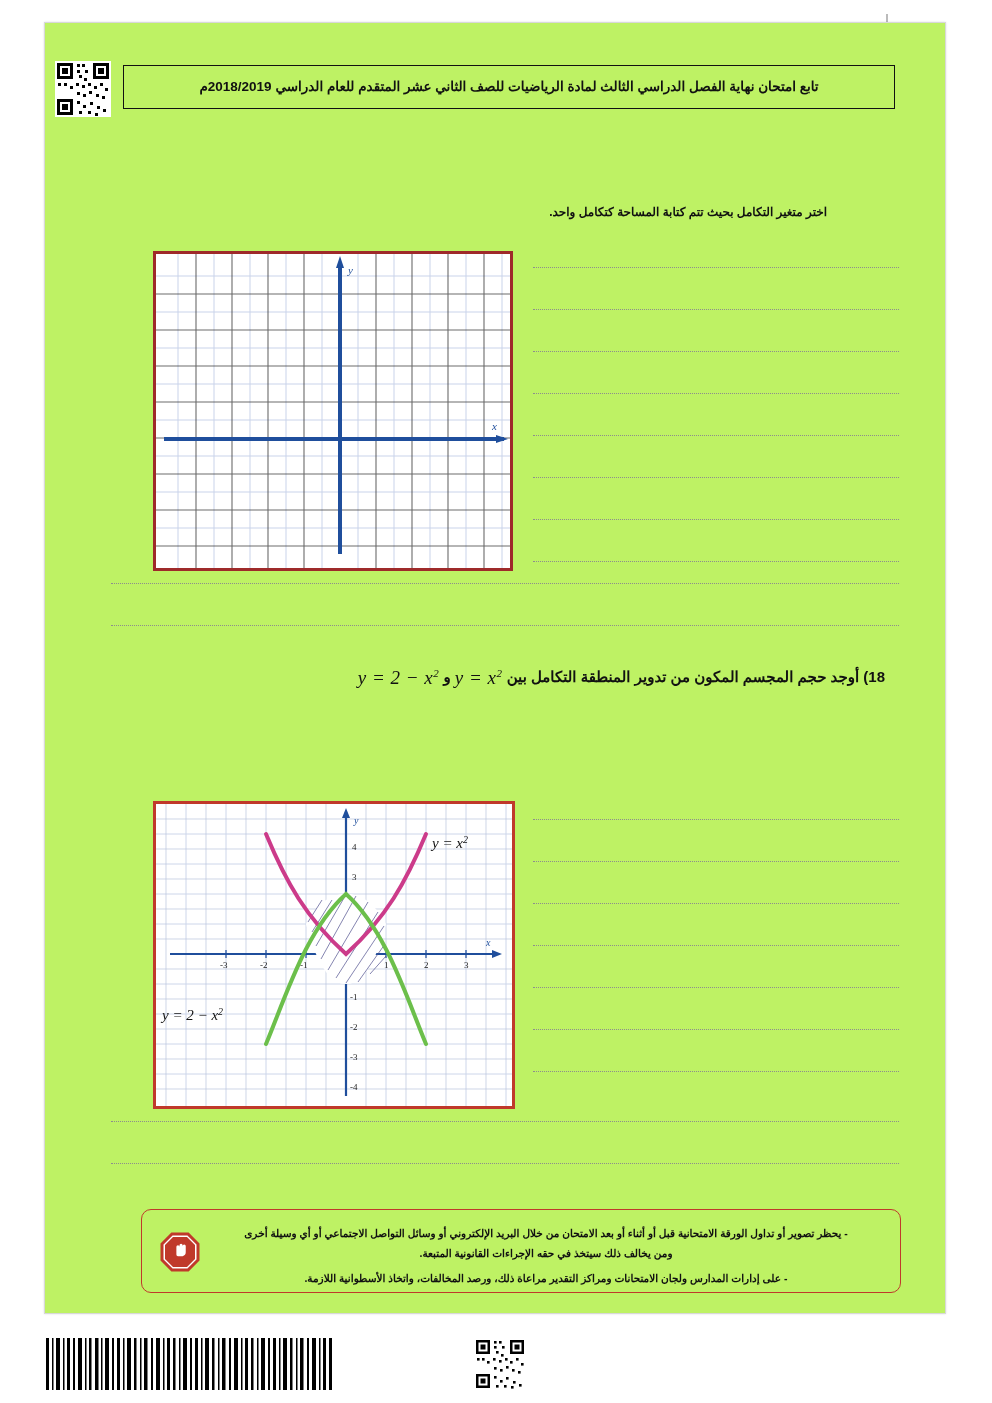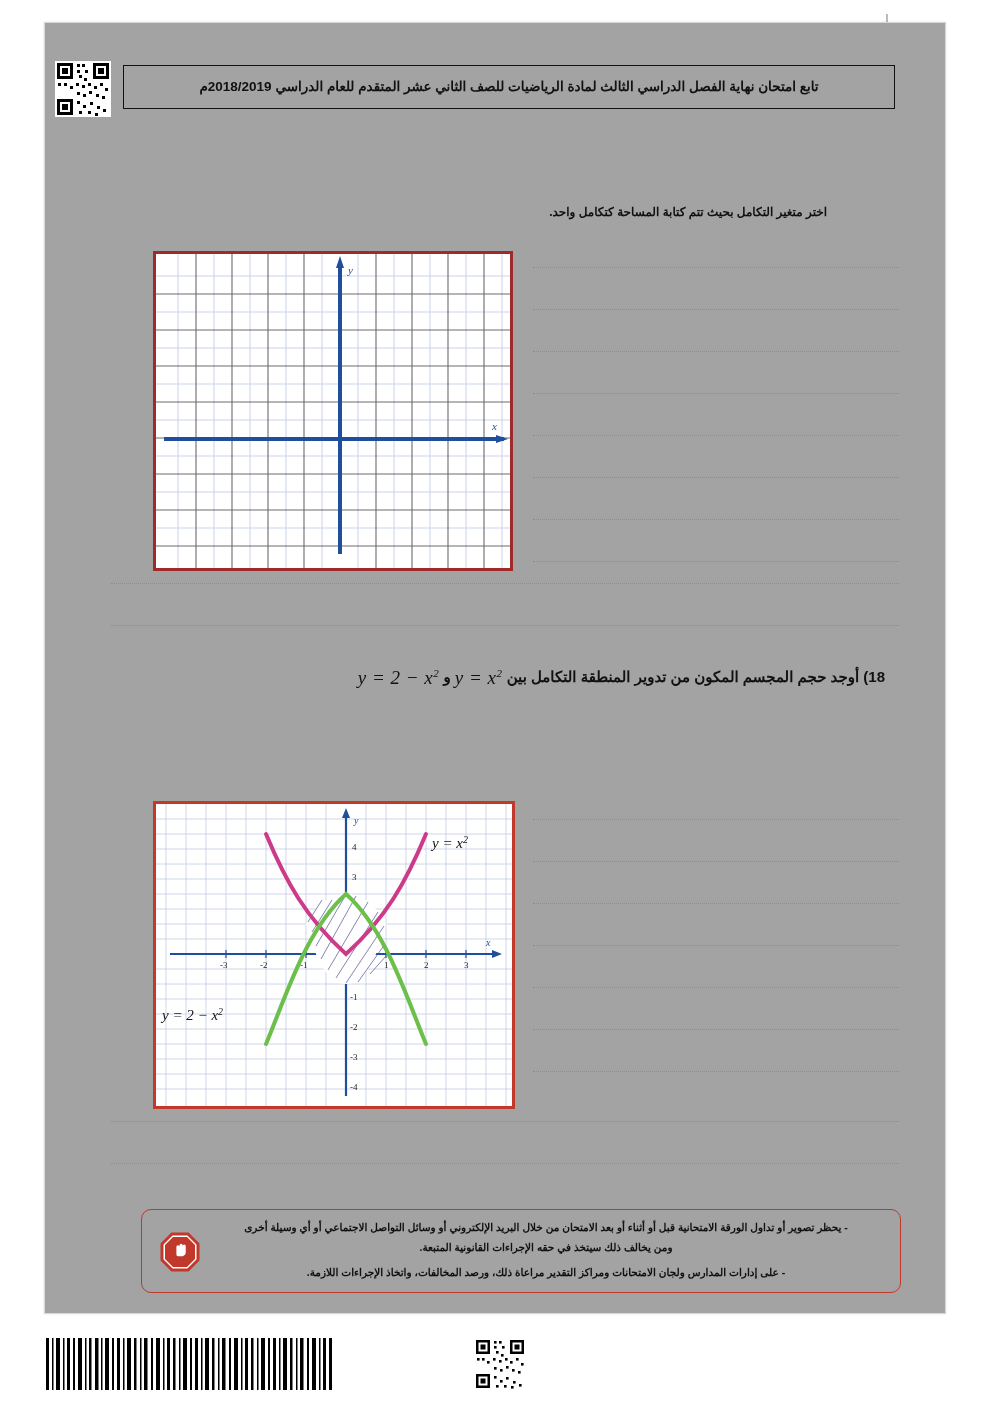--- a/index.html
+++ b/index.html
@@ -17,21 +17,21 @@
     background: #ffffff;
     overflow: hidden;
   }
   
   .sheet {
     position: absolute;
     left: 44px;
     top: 22px;
     width: 900px;
     height: 1290px;
-    background: #a3a3a3;
+    background: #bef264;
     border: 1px solid #d8d8d8;
     box-shadow: 0 0 2px rgba(0,0,0,0.12);
   }
   .sheet-inner {
     position: absolute;
     inset: 0;
   }
   
   .qr {
     position: absolute;
@@ -133,20 +133,21 @@
   }
   .warn-line {
     position: absolute;
     right: 30px;
     left: 80px;
     text-align: center;
     font-size: 10.5px;
     font-weight: bold;
     color: #111;
     line-height: 1.4;
+    margin-top: 6px;
   }
   .stop-icon {
     position: absolute;
     left: 18px;
     top: 22px;
     width: 40px;
     height: 40px;
   }
   .page-num {
     position: absolute;
@@ -423,21 +424,21 @@
           </text>
           <text x="6" y="216" font-size="15" font-style="italic" font-family="Liberation Serif, serif" fill="#111">
             y = 2 − x<tspan font-size="10" dy="-5">2</tspan>
           </text>
         </svg>
       </div>
 
       <div class="warn-box">
         <div class="warn-line" style="top:10px;">- يحظر تصوير أو تداول الورقة الامتحانية قبل أو أثناء أو بعد الامتحان من خلال البريد الإلكتروني أو وسائل التواصل الاجتماعي أو أي وسيلة أخرى</div>
         <div class="warn-line" style="top:30px;">ومن يخالف ذلك سيتخذ في حقه   الإجراءات القانونية المتبعة.</div>
-        <div class="warn-line" style="top:55px;">- على إدارات المدارس ولجان الامتحانات ومراكز التقدير مراعاة ذلك، ورصد المخالفات، واتخاذ الإجراءات اللازمة.</div>
+        <div class="warn-line" style="top:55px;">- على إدارات المدارس ولجان الامتحانات ومراكز التقدير مراعاة ذلك، ورصد المخالفات، واتخاذ الأسطوانية اللازمة.</div>
         <div class="stop-icon">
           <svg viewBox="0 0 40 40" xmlns="http://www.w3.org/2000/svg">
             <polygon points="12,2 28,2 38,12 38,28 28,38 12,38 2,28 2,12" fill="#ffffff" stroke="#c0392b" stroke-width="3"></polygon>
             <polygon points="13,5 27,5 35,13 35,27 27,35 13,35 5,27 5,13" fill="#c0392b"></polygon>
             <path d="M16,27 L16,15 q0,-2 2,-2 q2,0 2,2 l0,-2 q0,-2 2,-2 q2,0 2,2 l0,1 q0,-2 2,-2 q2,0 2,2 l0,8 q0,4 -4,5 l-6,0 q-2,0 -2,-2 z" fill="#ffffff" transform="scale(0.78) translate(5,4)"></path>
           </svg>
         </div>
       </div>
 
     </div>

